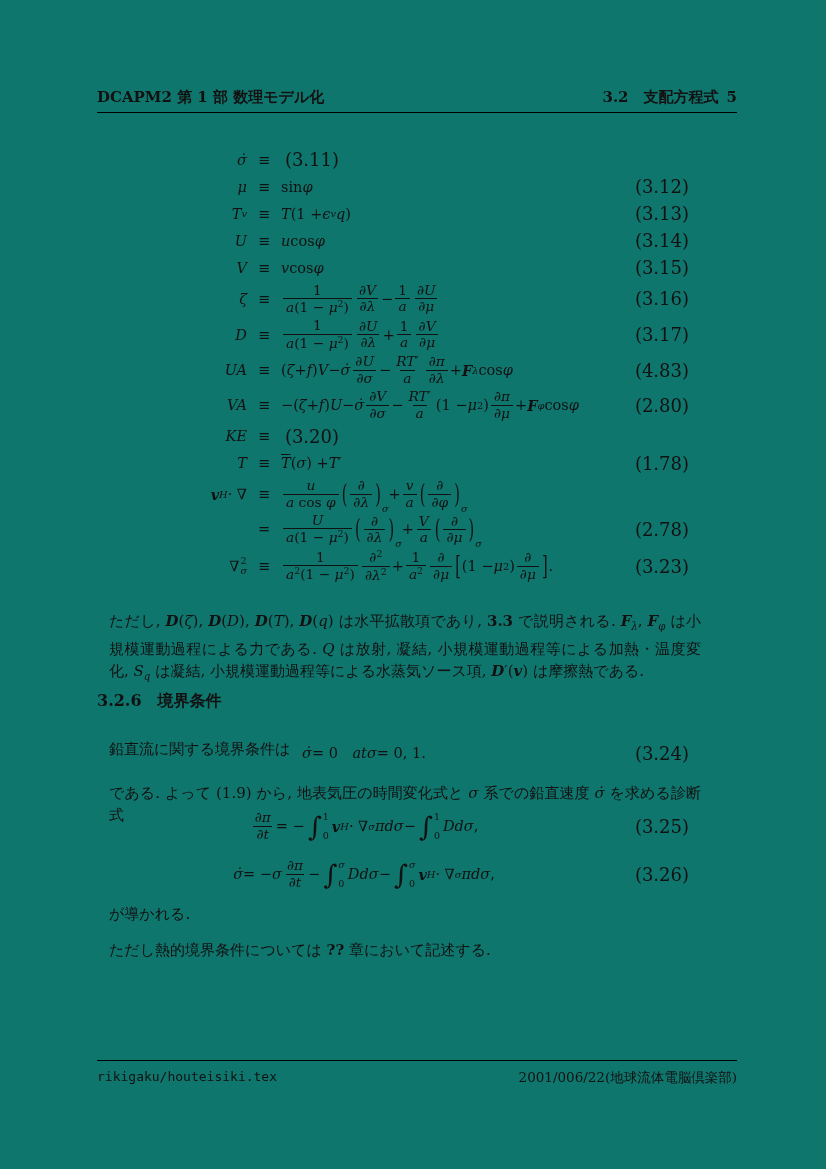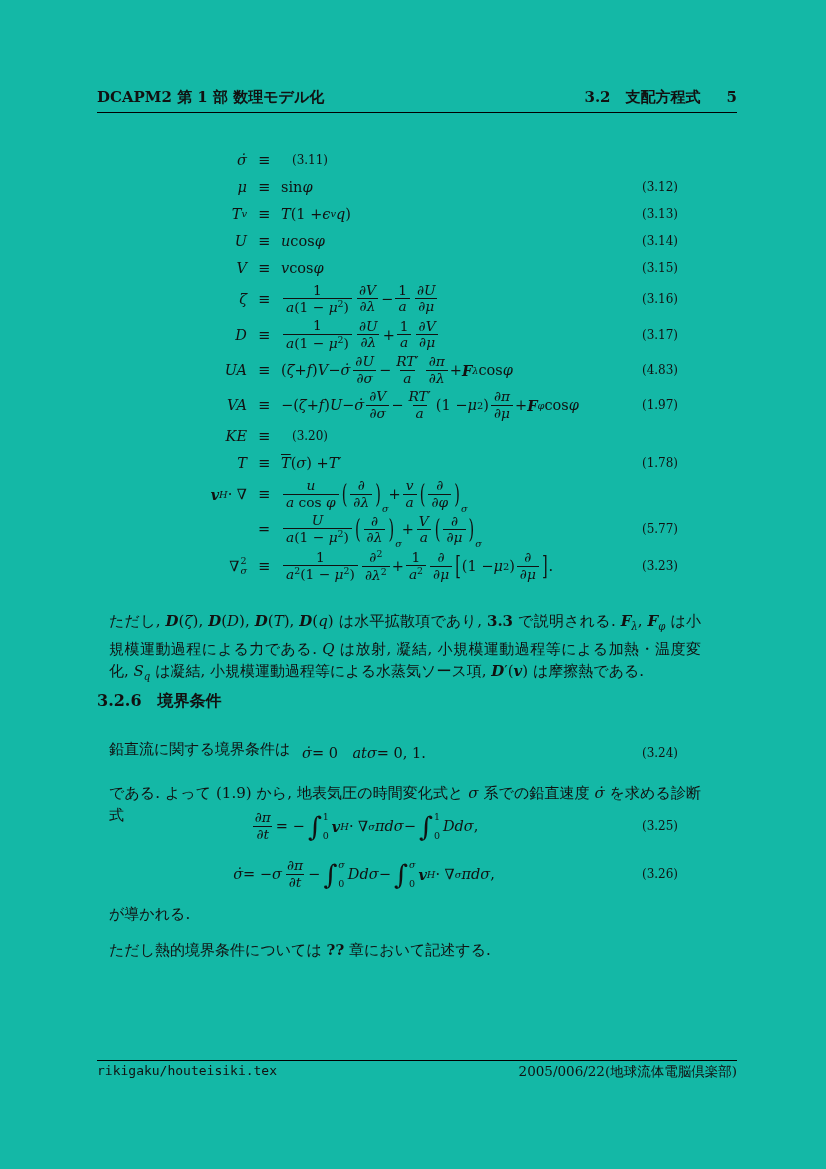--- a/index.html
+++ b/index.html
@@ -1,32 +1,32 @@
 <!DOCTYPE html>
 <html><head>
 <meta charset="utf-8">
 <style>
   html,body{margin:0;padding:0;background:#e8e8e8;}
-  .page{position:relative;width:826px;height:1169px;background:#14b8a6;margin:0 auto;
+  .page{position:relative;width:826px;height:1169px;background:#0f766e;margin:0 auto;
         font-family:"DejaVu Serif",serif;color:#111;overflow:hidden;}
   
   .header{position:absolute;left:97px;top:88px;width:640px;border-bottom:1.2px solid #000;
           padding-bottom:5px;display:flex;justify-content:space-between;align-items:flex-end;
           font-weight:bold;font-size:15px;}
-  .hright{display:flex;gap:26px;}
+  .hright{display:flex;gap:8px;}
   .footer{position:absolute;left:97px;top:1060px;width:640px;border-top:1.2px solid #000;
-          padding-top:2px;display:flex;justify-content:space-between;font-size:13.5px;}
+          padding-top:8px;display:flex;justify-content:space-between;font-size:13.5px;}
   .mono{font-family:"DejaVu Sans Mono",monospace;font-size:13px;}
   
   .eqs{position:absolute;left:97px;top:146px;width:592px;display:flex;flex-direction:column;}
   .eq-row{display:flex;align-items:center;margin:1.5px 0;font-size:14.5px;min-height:24px;}
   .eq-lhs{width:150px;display:flex;justify-content:flex-end;align-items:center;}
   .eq-rel{width:34px;text-align:center;}
   .eq-rhs{flex:1;display:flex;align-items:center;flex-wrap:nowrap;}
-  .eq-num{width:58px;text-align:center;font-size:12px;}
+  .eq-num{width:58px;text-align:right;font-size:18px;}
   
   .deq{position:absolute;left:97px;width:592px;display:flex;align-items:center;font-size:14.5px;}
   .deq .dcontent{flex:1;display:flex;justify-content:center;align-items:center;}
   
   .para{position:absolute;left:97px;width:592px;margin:12px;font-size:15px;line-height:22px;
         text-align:justify;}
   .heading{position:absolute;left:97px;width:592px;margin:0;font-size:16px;font-weight:bold;}
   .heading .snum{margin-right:16px;}
   .bseg{font-weight:bold;}
   
@@ -240,21 +240,21 @@
           <span class="frac">
             <span class="fn"><span class="mi">∂π</span></span>
             <span class="fd"><span class="mi">∂μ</span></span>
           </span>
           <span> + </span>
           <span class="cal">F</span>
           <span class="msub"><span class="mi">φ</span></span>
           <span> cos </span>
           <span class="mi">φ</span>
         </span>
-        <span class="eq-num">(1.97)</span>
+        <span class="eq-num">(2.80)</span>
       </div>
       <div class="eq-row">
         <span class="eq-lhs">
           <span class="mi">KE</span>
         </span>
         <span class="eq-rel">≡</span>
         <span class="eq-num">(3.20)</span>
       </div>
       <div class="eq-row">
         <span class="eq-lhs">
@@ -334,21 +334,21 @@
           <span class="grp">
             <span class="bigd">(</span>
             <span class="frac">
               <span class="fn"><span class="mi">∂</span></span>
               <span class="fd"><span class="mi">∂μ</span></span>
             </span>
             <span class="bigd">)</span>
             <span class="psub"><span class="mi">σ</span></span>
           </span>
         </span>
-        <span class="eq-num">(5.77)</span>
+        <span class="eq-num">(2.78)</span>
       </div>
       <div class="eq-row">
         <span class="eq-lhs">
           <span>∇</span>
           <span class="mss">
             <span><span>2</span></span>
             <span><span class="mi">σ</span></span>
           </span>
         </span>
         <span class="eq-rel">≡</span>
@@ -480,16 +480,16 @@
       </span>
       <span class="eq-num">(3.26)</span>
     </div>
 
   <p class="para" style="top:927px"><span>ただし熱的境界条件については </span><span class="bseg">??</span><span> 章において記述する.</span></p>
 
   <p class="para" style="top:891px"><span>が導かれる.</span></p>
 
   <div class="footer">
     <span class="mono">rikigaku/houteisiki.tex</span>
-    <span>2005/006/22(地球流体電脳倶楽部)</span>
+    <span>2001/006/22(地球流体電脳倶楽部)</span>
   </div>
 
 </div>
 
 </body></html>

